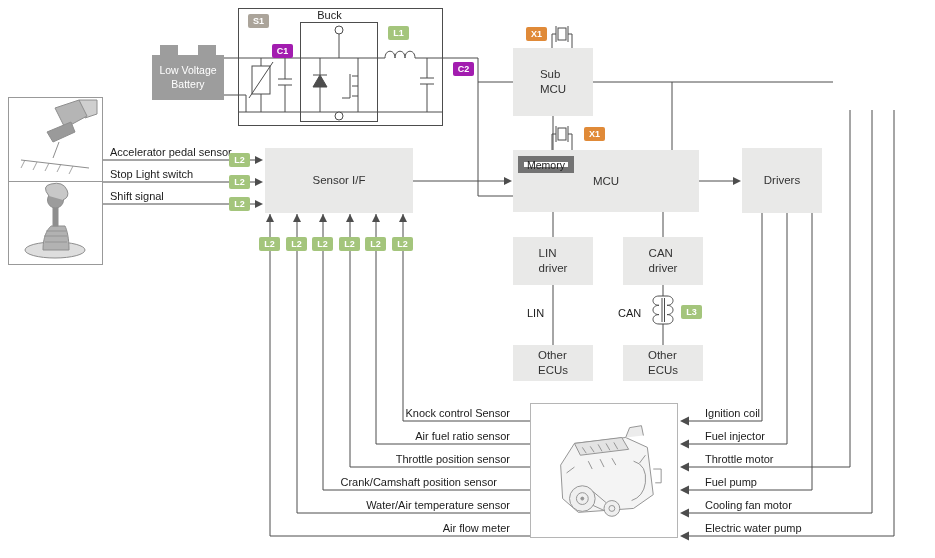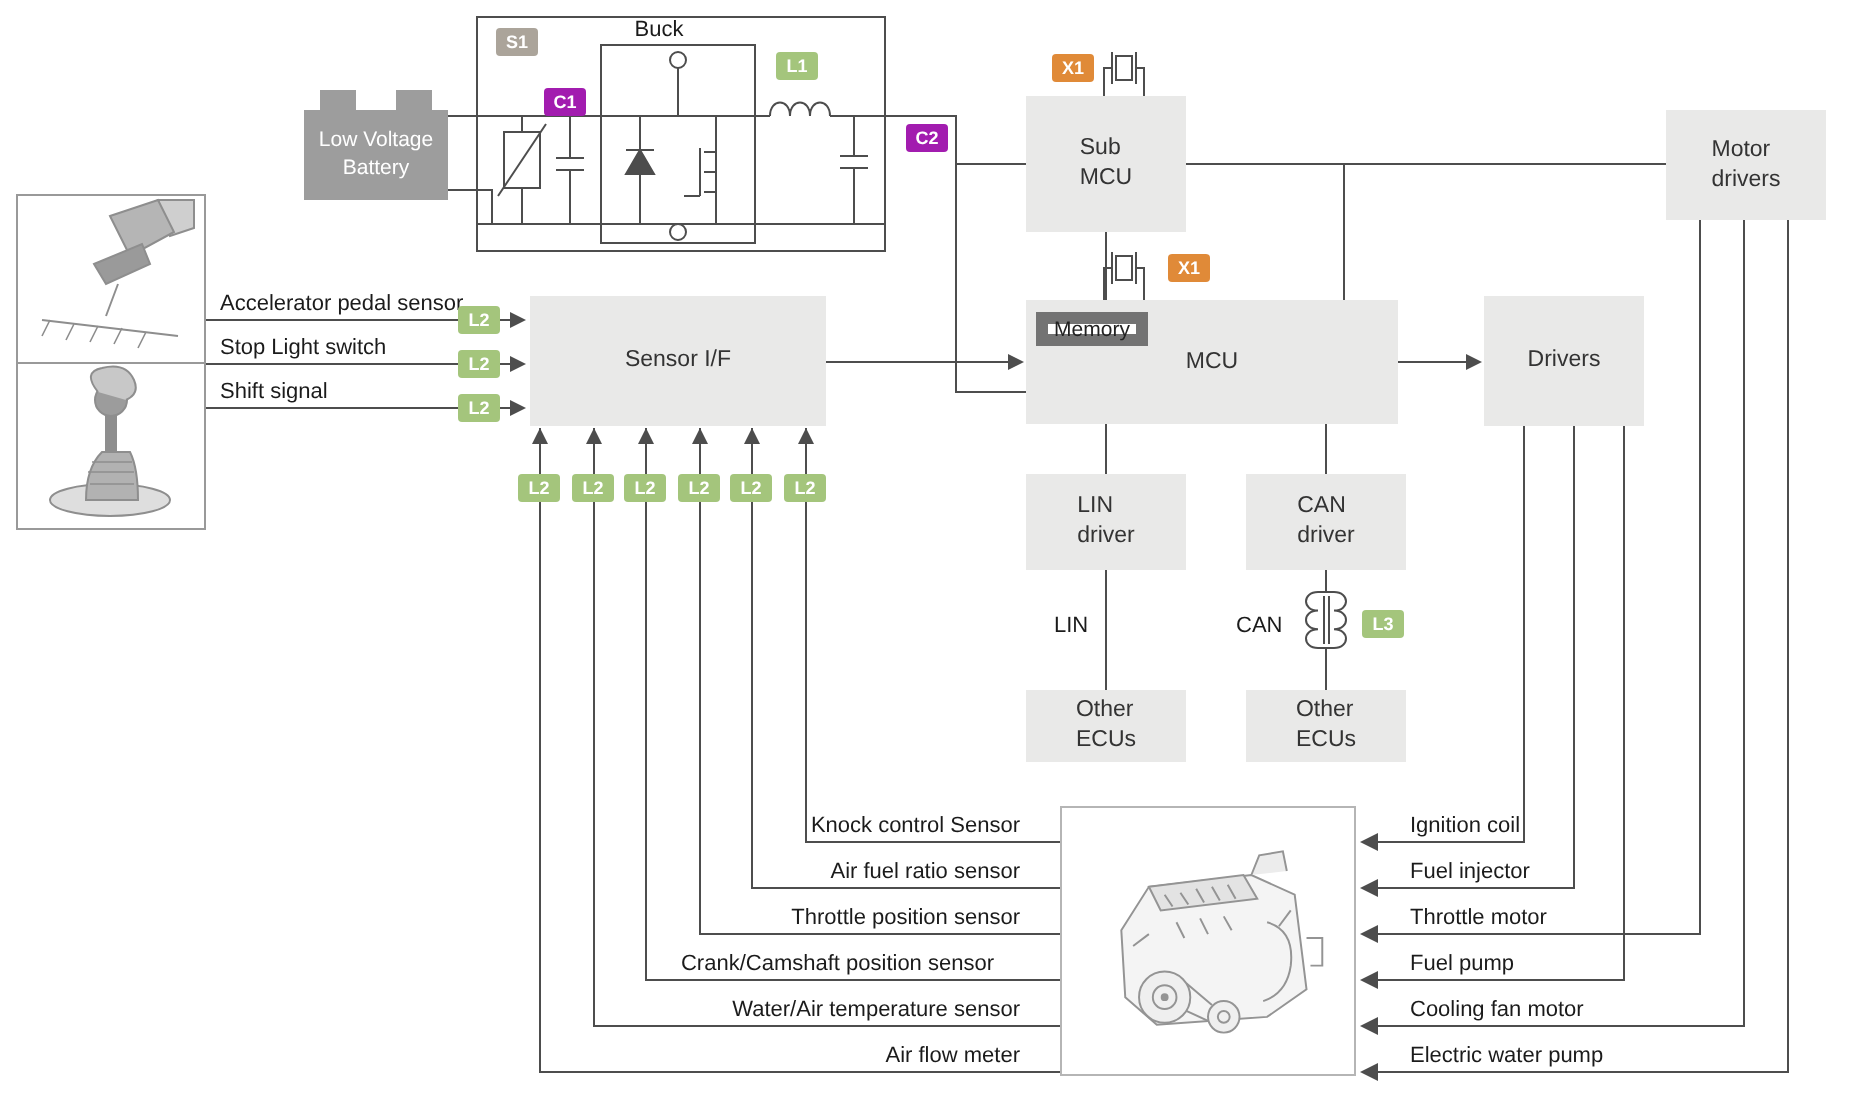--- a/index.html
+++ b/index.html
@@ -166,22 +166,20 @@
   <div class="box" style="left:238px;top:8px;width:205px;height:118px;"></div>
   <div class="box" style="left:300px;top:22px;width:78px;height:100px;"></div>
   <div class="buck-label">Buck</div>
 
   <div class="blk" style="left:265px;top:148px;width:148px;height:65px;">Sensor I/F</div>
   <div class="blk" style="left:513px;top:48px;width:80px;height:68px;">Sub
 MCU</div>
   <div class="blk" style="left:513px;top:150px;width:186px;height:62px;">MCU</div>
   <div class="memory">Memory</div>
   <div class="blk" style="left:742px;top:148px;width:80px;height:65px;">Drivers</div>
-  <div class="blk" style="left:833px;top:55px;width:80px;height:55px;">Motor
-drivers</div>
   <div class="blk" style="left:513px;top:237px;width:80px;height:48px;">LIN
 driver</div>
   <div class="blk" style="left:623px;top:237px;width:80px;height:48px;">CAN
 driver</div>
   <div class="blk" style="left:513px;top:345px;width:80px;height:36px;">Other
 ECUs</div>
   <div class="blk" style="left:623px;top:345px;width:80px;height:36px;">Other
 ECUs</div>
 
   <div class="engine-box">

